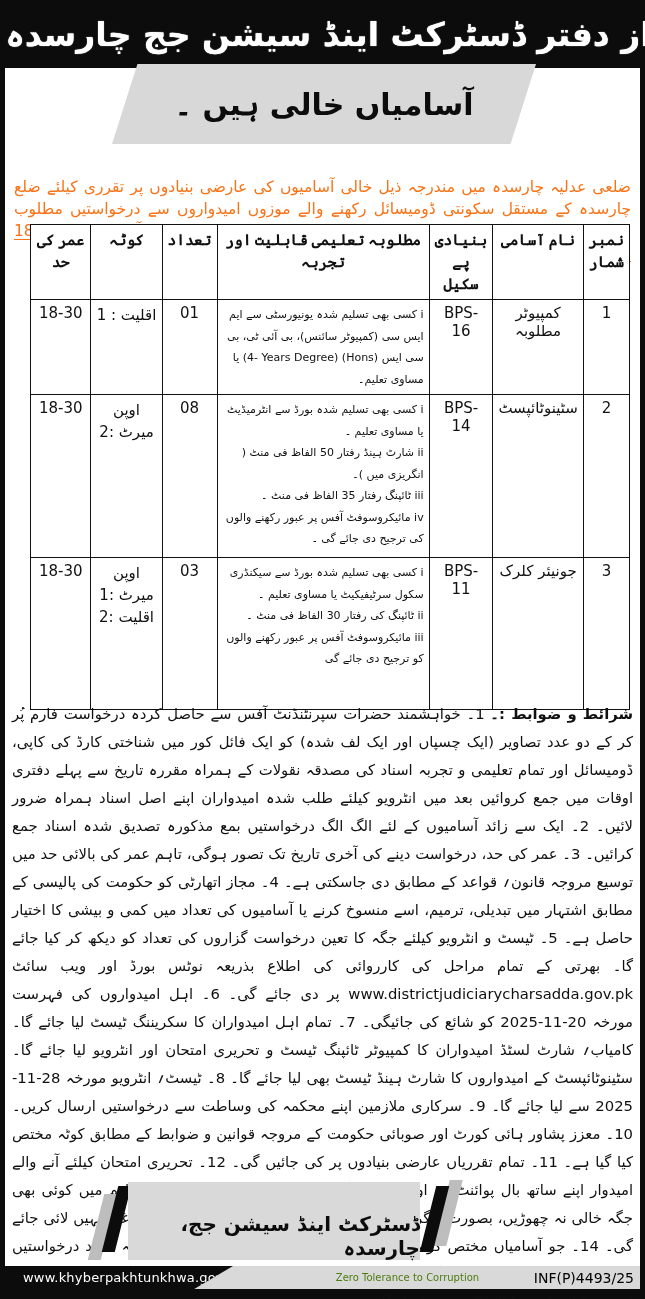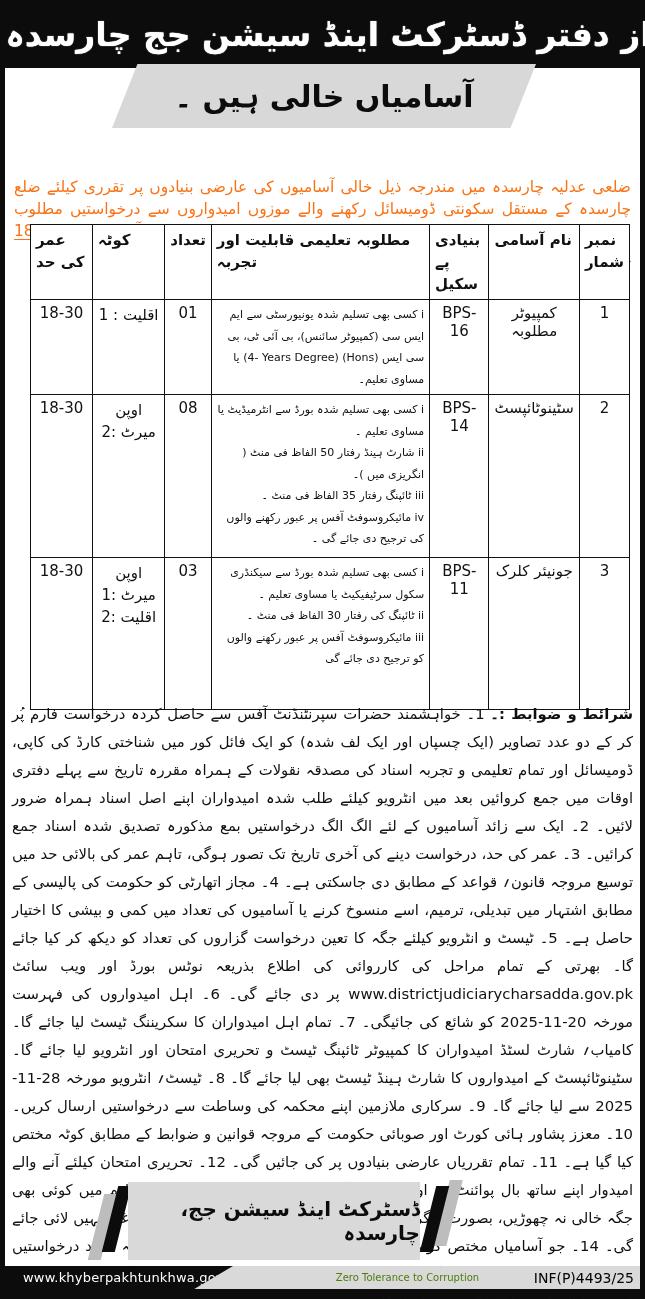--- a/index.html
+++ b/index.html
@@ -25,21 +25,21 @@
     letter-spacing:0; direction:rtl; white-space:nowrap;
     text-shadow:0 0 1px #fff;
   }
   
   .sheet {
     position:absolute; top:68px; left:5px; right:5px; bottom:11px;
     background:#ffffff;
   }
   
   .banner {
-    position:absolute; top:64px; left:112px; width:424px; height:64px;
+    position:absolute; top:64px; left:112px; width:424px; height:80px;
     background:#d8d8d8;
     clip-path:polygon(6% 0, 100% 0, 94% 100%, 0 100%);
     display:flex; align-items:center; justify-content:center;
     z-index:4;
   }
   .banner .banner-text {
     direction:rtl; font-size:30px; font-weight:bold; color:#0c0c0c;
   }
   
   .intro {
@@ -57,22 +57,23 @@
     direction:rtl;
     font-size:15px; color:#111;
   }
   table.jobs th, table.jobs td {
     border:1.6px solid #111;
     vertical-align:top;
     padding:4px 5px;
     background:#fff;
   }
   table.jobs th {
-    font-weight:bold; text-align:left; height:62px; font-size:15px;
+    font-weight:bold; text-align:center; height:62px; font-size:15px;
     line-height:22px;
+    font-family:Liberation Serif, serif;
   }
   td.c { text-align:center; }
   td.qual {
     white-space:pre-line; text-align:right;
     font-size:11px; line-height:21.5px; padding:5px 7px;
   }
   td.scale { direction:ltr; text-align:center; font-size:15px; }
   td.quota { white-space:pre-line; text-align:center; line-height:22px; }
   tr.r1 td { height:90px; }
   tr.r2 td { height:163px; }
@@ -88,21 +89,21 @@
   .terms {
     position:absolute; top:700px; right:12px; left:12px;
     direction:rtl; text-align:justify;
     font-size:14.8px; line-height:28px; color:#101010;
   }
   .terms .terms-label { font-weight:bold; }
   
   .sig-box {
     position:absolute; top:1182px; left:128px; width:292px; height:78px;
     background:#d9d9d9;
-    display:flex; flex-direction:row; align-items:center; justify-content:flex-end;
+    display:flex; flex-direction:column; align-items:center; justify-content:flex-end;
     gap:2px;
   }
   .sig-line1 { direction:rtl; font-size:20px; font-weight:bold; color:#0c0c0c; }
   .sig-line2 { direction:rtl; font-size:17px; font-weight:bold; color:#0c0c0c; }
   .slash {
     position:absolute; width:13px; height:66px; background:#0c0c0c;
     transform:skewX(-14deg);
   }
   .slash-left  { top:1186px; left:110px; box-shadow:-12px 8px 0 #bdbdbd; }
   .slash-right { top:1186px; left:428px; box-shadow:12px -6px 0 #bdbdbd; }

